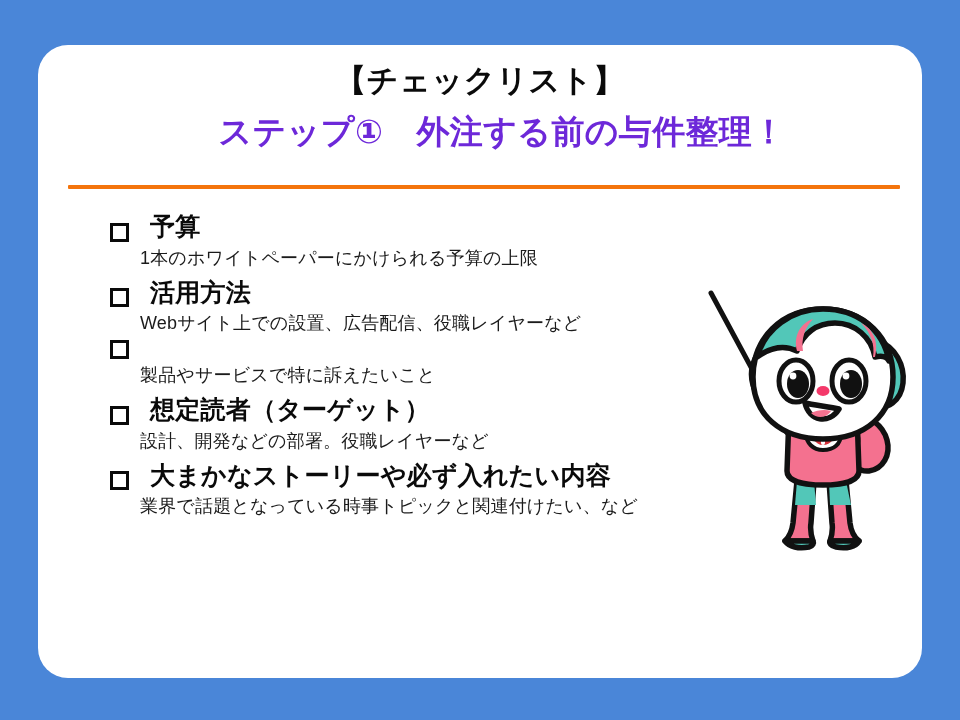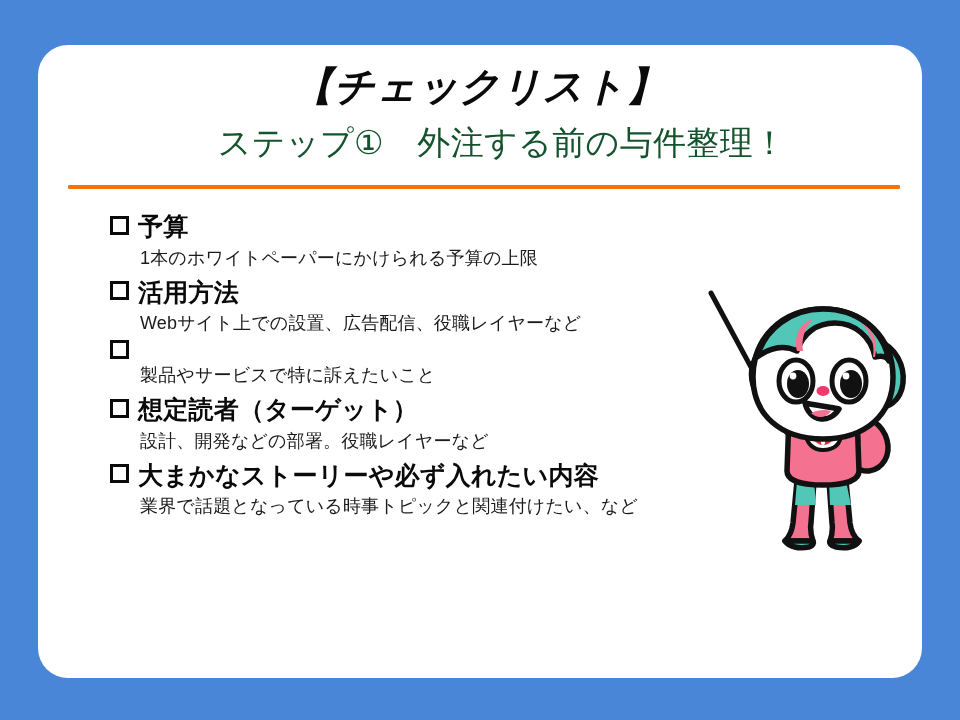--- a/index.html
+++ b/index.html
@@ -36,32 +36,31 @@
 
   
   .title-block {
     position: absolute;
     left: 0;
     top: 16px;
     width: 884px;
     text-align: center;
   }
   .title-line-1 {
-    font-size: 40px;
+    font-size: 31px;
     font-weight: bold;
     color: #0a0a0a;
     letter-spacing: 0.02em;
     line-height: 1.28;
     white-space: pre;
-    font-style: italic;
   }
   .title-line-2 {
     font-size: 33px;
-    font-weight: normal;
-    color: #14532d;
+    font-weight: bold;
+    color: #6d28d9;
     letter-spacing: 0.01em;
     line-height: 1.30;
     margin-top: 10px;
     white-space: pre;
     margin-left: 44px;
   }
 
   
   #divider {
     position: absolute;
@@ -78,22 +77,22 @@
     position: absolute;
     left: 72px;
     top: 165px;
     width: 790px;
   }
   .check-item {
     margin-bottom: 1px;
   }
   .item-head {
     display: flex;
-    align-items: center;
-    gap: 9px;
+    align-items: flex-end;
+    gap: 21px;
     line-height: 1.30;
   }
   .checkbox-glyph {
     flex: none;
     width: 19px;
     height: 19px;
     border: 3.5px solid #0a0a0a;
     box-sizing: border-box;
     position: relative;
     top: -1px;

